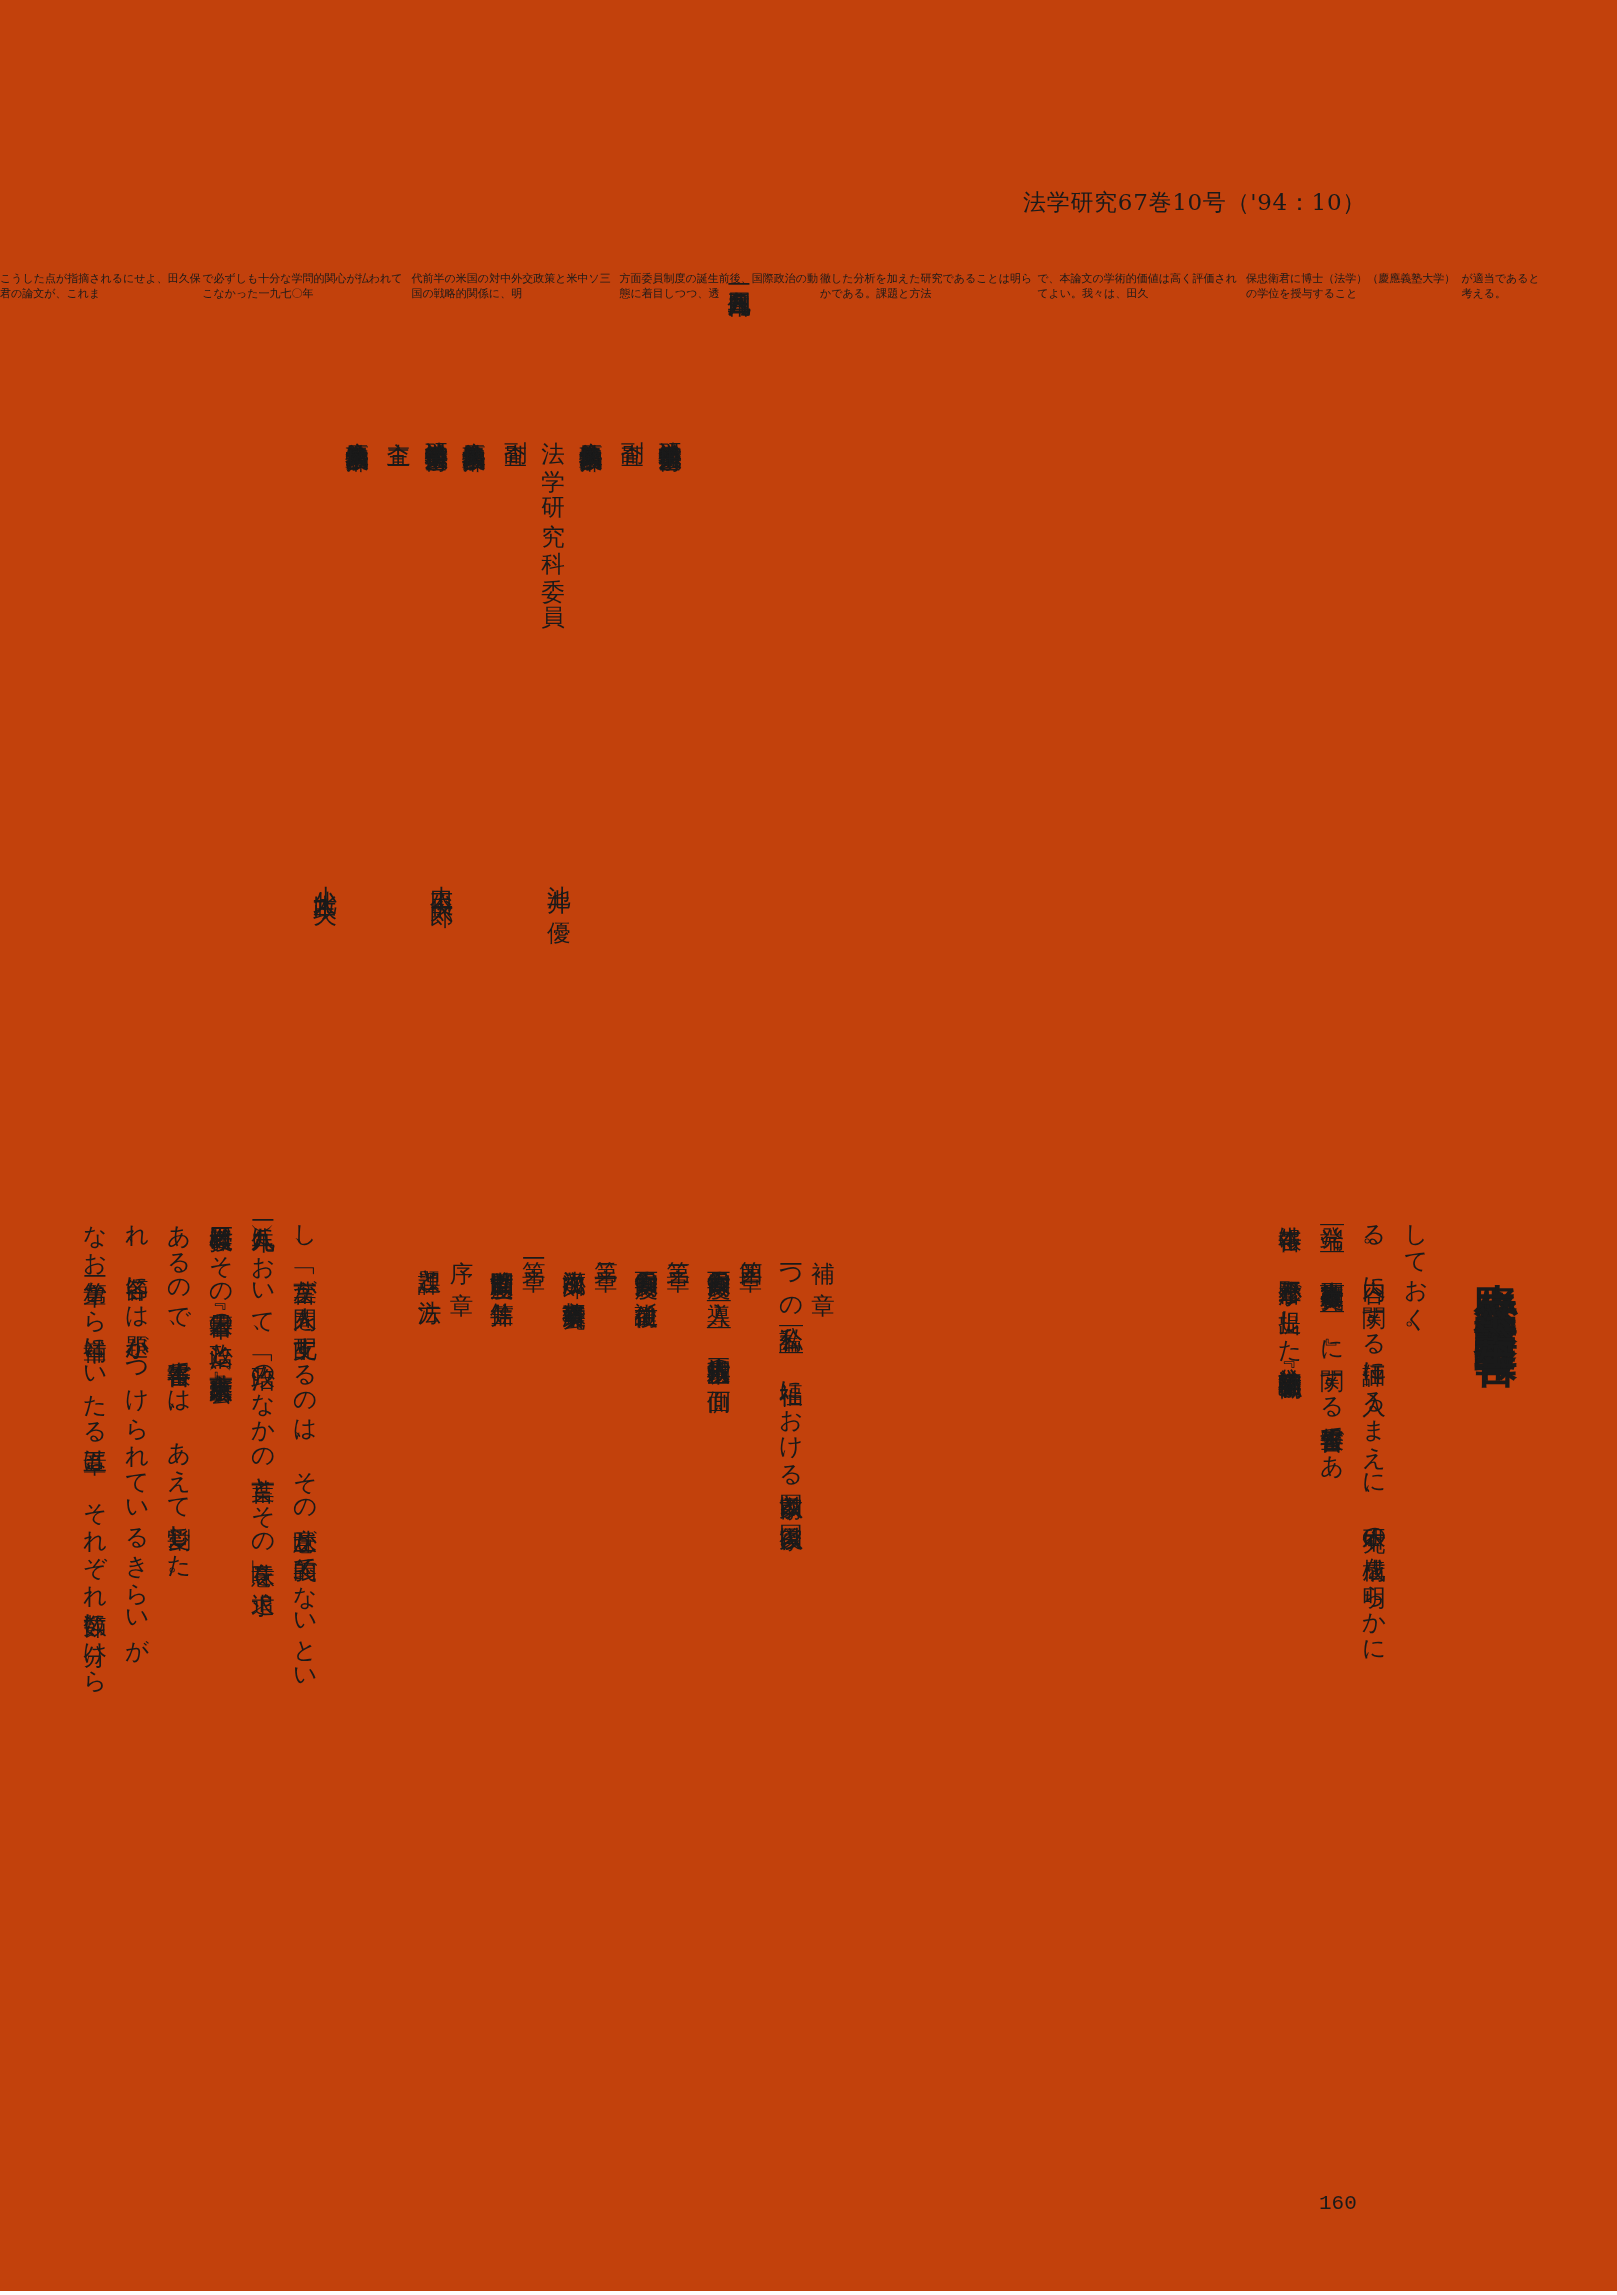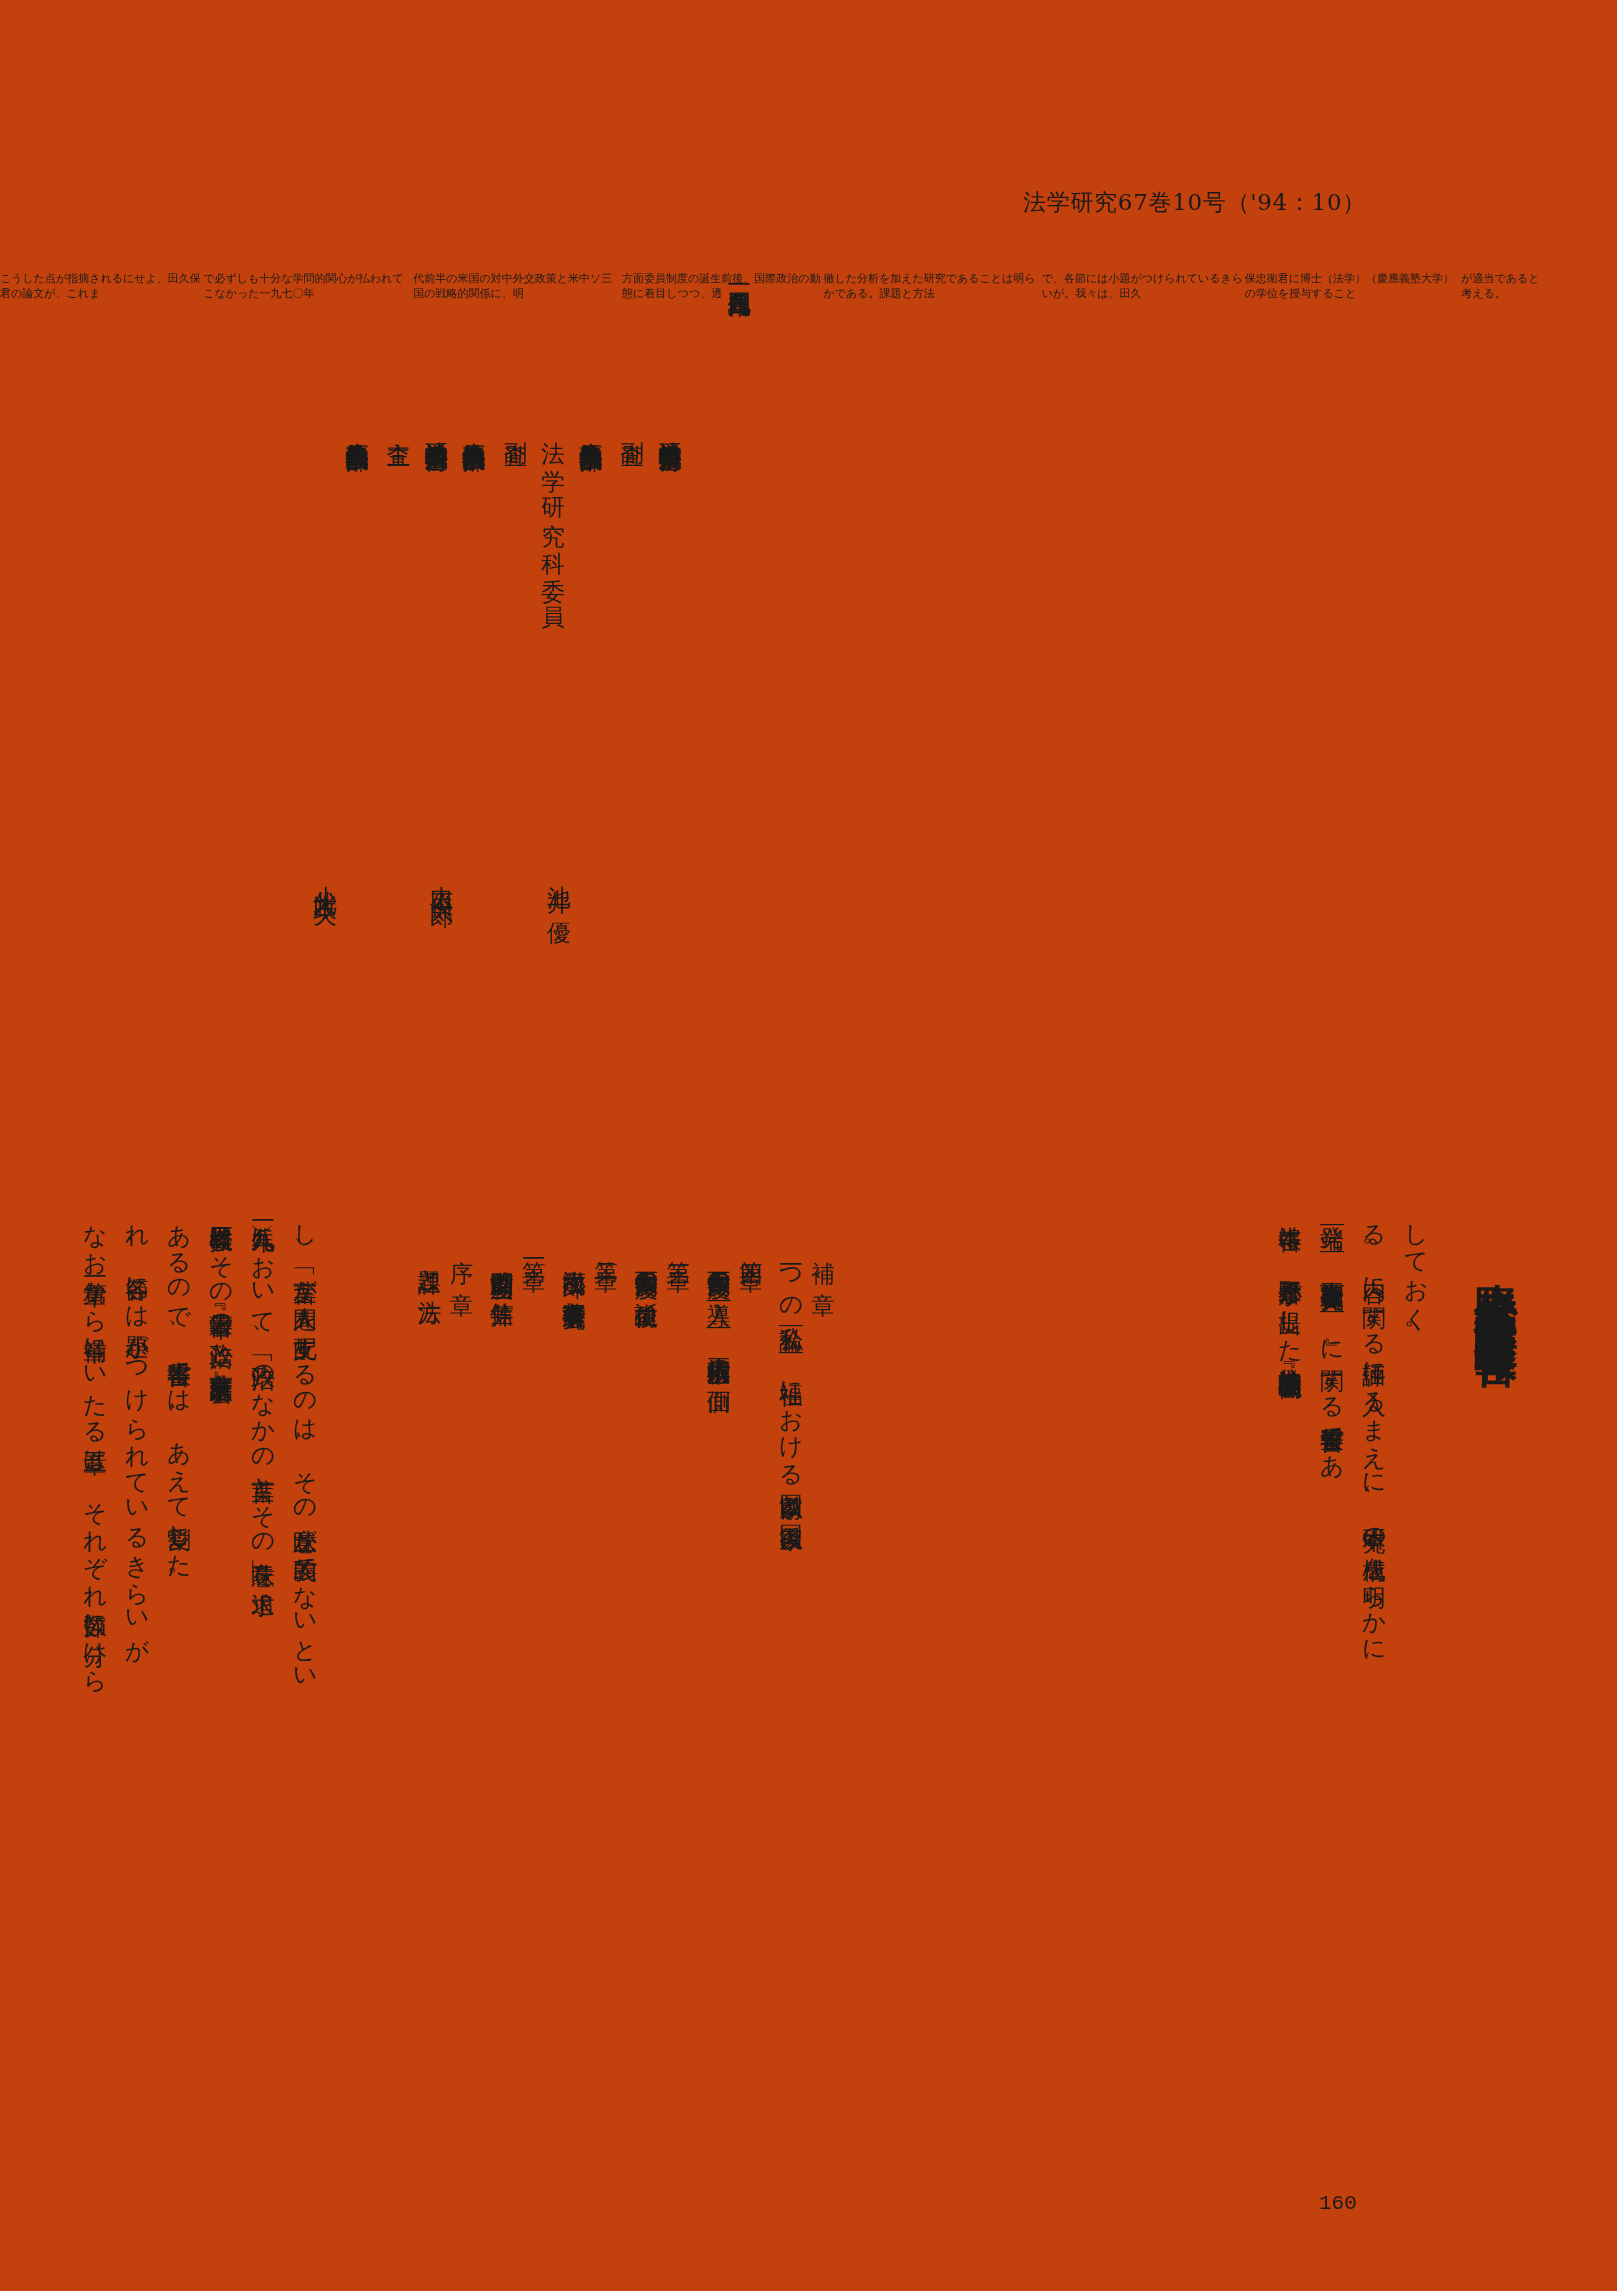--- a/index.html
+++ b/index.html
@@ -183,21 +183,21 @@
 <div class="page">
 
   <div class="header">法学研究67巻10号（'94：10）</div>
 
   <div class="upper-block">
     <div class="col">こうした点が指摘されるにせよ、田久保君の論文が、これま</div>
     <div class="col">で必ずしも十分な学問的関心が払われてこなかった一九七〇年</div>
     <div class="col">代前半の米国の対中外交政策と米中ソ三国の戦略的関係に、明</div>
     <div class="col">方面委員制度の誕生前後、国際政治の動態に着目しつつ、透</div>
     <div class="col">徹した分析を加えた研究であることは明らかである。課題と方法</div>
-    <div class="col">で、各節には小題がつけられているきらいが。我々は、田久</div>
+    <div class="col">で、本論文の学術的価値は高く評価されてよい。我々は、田久</div>
     <div class="col">保忠衛君に博士（法学）（慶應義塾大学）の学位を授与すること</div>
     <div class="col">が適当であると考える。</div>
   </div>
 
   <div class="date-line">一九九四年三月四日</div>
 
   <div class="examiners">
     <div class="examiner">
       <div class="ex-name">小此木政夫</div>
       <div class="ex-affil">慶應義塾大学法学部教授</div>

